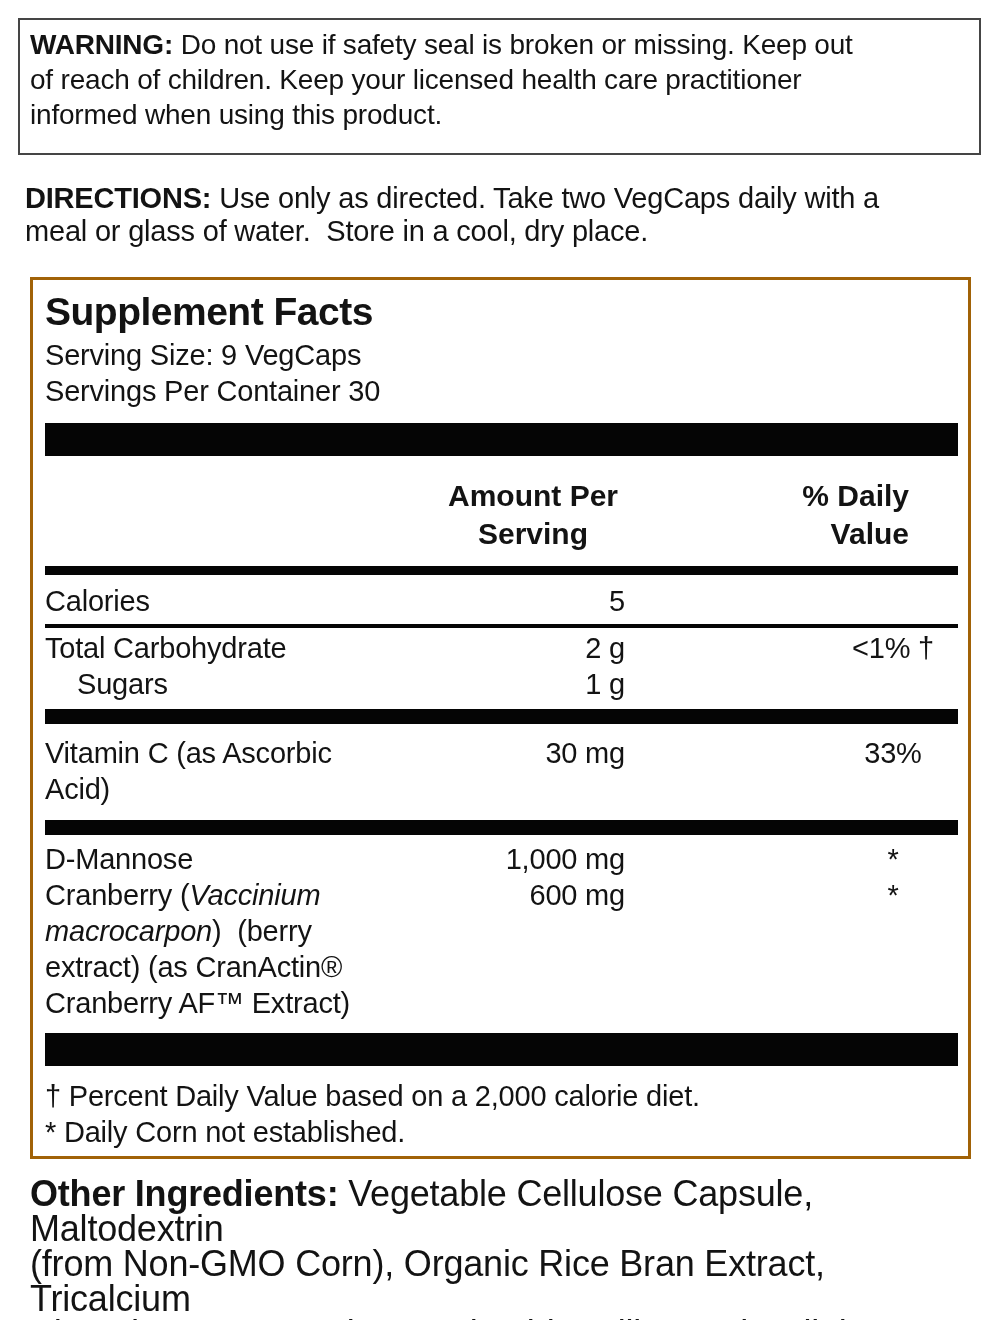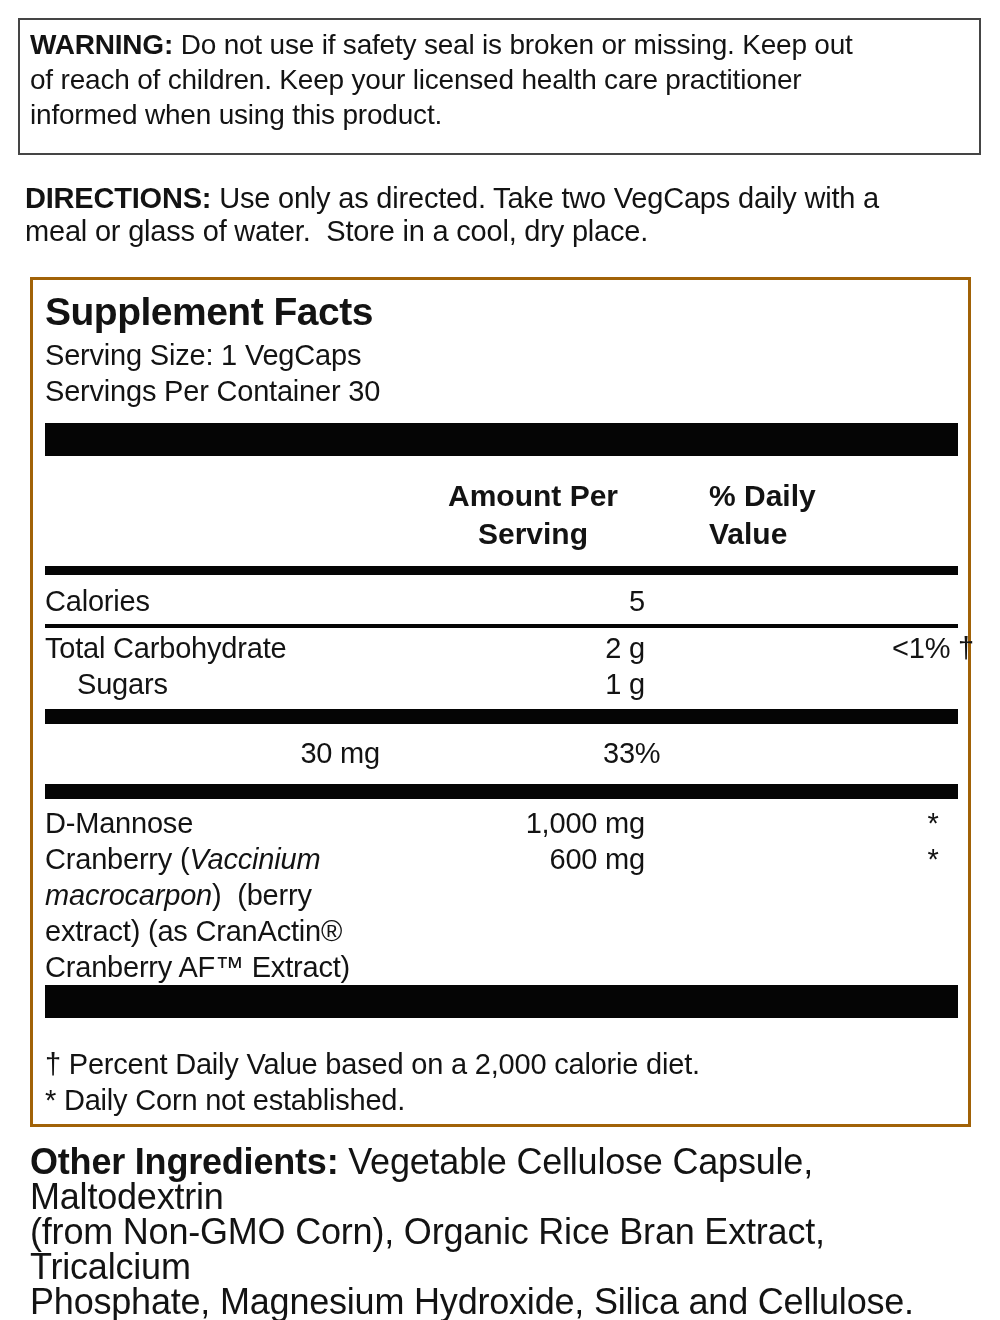--- a/index.html
+++ b/index.html
@@ -49,43 +49,42 @@
   .bar-lg.top { margin-top: 14px; }
   .bar-md { height: 15px; background: #050505; }
   .rule-hdr { height: 9px; background: #050505; margin-top: 13px; }
   .rule-thin { height: 4px; background: #050505; }
 
   .hdr-row {
     position: relative; height: 76px; margin-top: 21px;
     font-size: 30px; font-weight: bold; line-height: 38px;
   }
   .hdr-amount { position: absolute; left: 373px; width: 230px; text-align: center; }
-  .hdr-dv     { position: absolute; left: 664px; width: 200px; text-align: left; }
+  .hdr-dv     { position: absolute; left: 664px; width: 200px; text-align: right; }
 
   .row {
     display: grid;
     grid-template-columns: 335px 245px 333px;
     font-size: 29px; line-height: 36px;
     letter-spacing: -0.2px;
-    gap: 20px;
   }
   .row .name { text-align: left; }
   .row .amt  { text-align: right; }
   .row .dv   { text-align: center; padding-left: 203px; }
 
   .row.calories { padding: 8px 0 5px 0; }
   .row.carb     { padding-top: 2px; }
   .row.sugars   { padding-bottom: 7px; }
   .row.sugars .name { padding-left: 32px; }
   .row.vitc     { padding: 11px 0 13px 0; }
   .row.dman     { padding-top: 6px; }
-  .row.cran     { padding-bottom: 0; }
+  .row.cran     { padding-bottom: 12px; }
   .it { font-style: italic; }
 
-  .footnotes { margin-top: 28px; font-size: 29px; line-height: 36px; letter-spacing: -0.2px; }
+  .footnotes { margin-top: 12px; font-size: 29px; line-height: 36px; letter-spacing: -0.2px; }
 
   
   .other-ingredients {
     margin: 17px 30px 0 30px;
     font-size: 36px; line-height: 35px;
     letter-spacing: -0.2px;
   }
 </style>
 </head>
 <body>
@@ -98,21 +97,21 @@
 informed when using this product.</span>
   </div>
 
   <div class="directions">
     <b>DIRECTIONS:</b> <span class="pre">Use only as directed. Take two VegCaps daily with a
 meal or glass of water.&nbsp; Store in a cool, dry place.</span>
   </div>
 
   <div class="panel">
     <div class="sf-title">Supplement Facts</div>
-    <div class="sf-serving">Serving Size: 1 VegCaps</div>
+    <div class="sf-serving">Serving Size: 9 VegCaps</div>
     <div class="sf-serving">Servings Per Container 30</div>
 
     <div class="bar-lg top"></div>
 
     <div class="hdr-row">
       <div class="hdr-amount pre">Amount Per
 Serving</div>
       <div class="hdr-dv pre">% Daily
 Value</div>
     </div>
@@ -135,20 +134,22 @@
 
     <div class="row sugars">
       <span class="name">Sugars</span>
         <span class="amt">1 g</span>
         <span class="dv"></span>
     </div>
 
     <div class="bar-md"></div>
 
     <div class="row vitc">
+      <span class="name pre">Vitamin C (as Ascorbic
+Acid)</span>
         <span class="amt">30 mg</span>
         <span class="dv">33%</span>
     </div>
 
     <div class="bar-md"></div>
 
     <div class="row dman">
       <span class="name">D-Mannose</span>
         <span class="amt">1,000 mg</span>
         <span class="dv">*</span>

